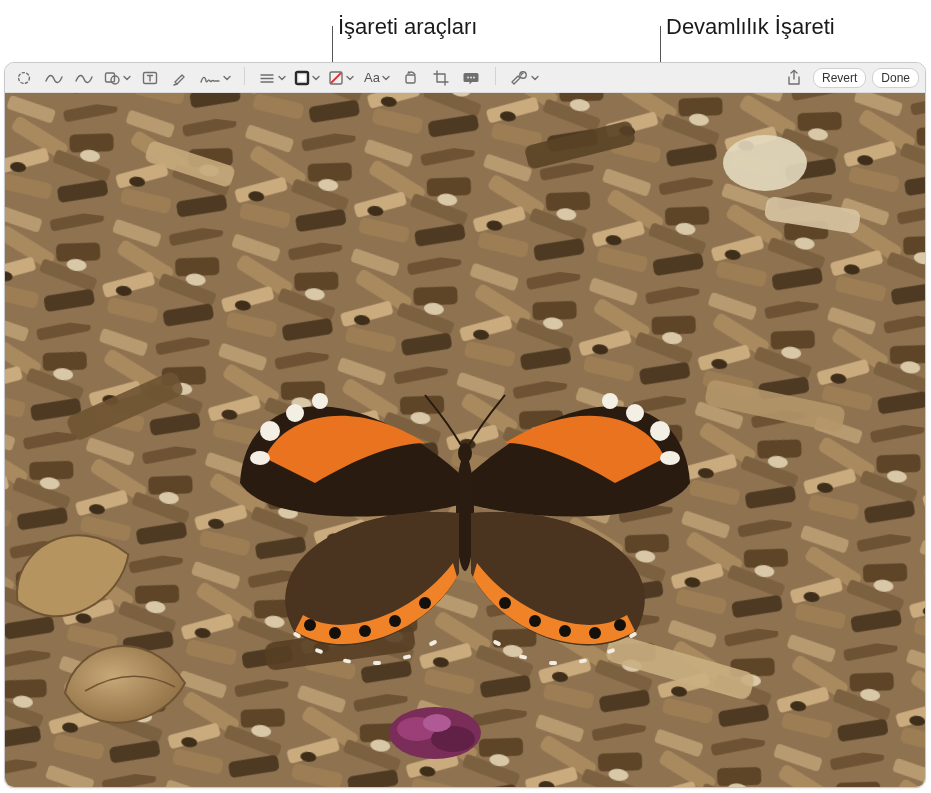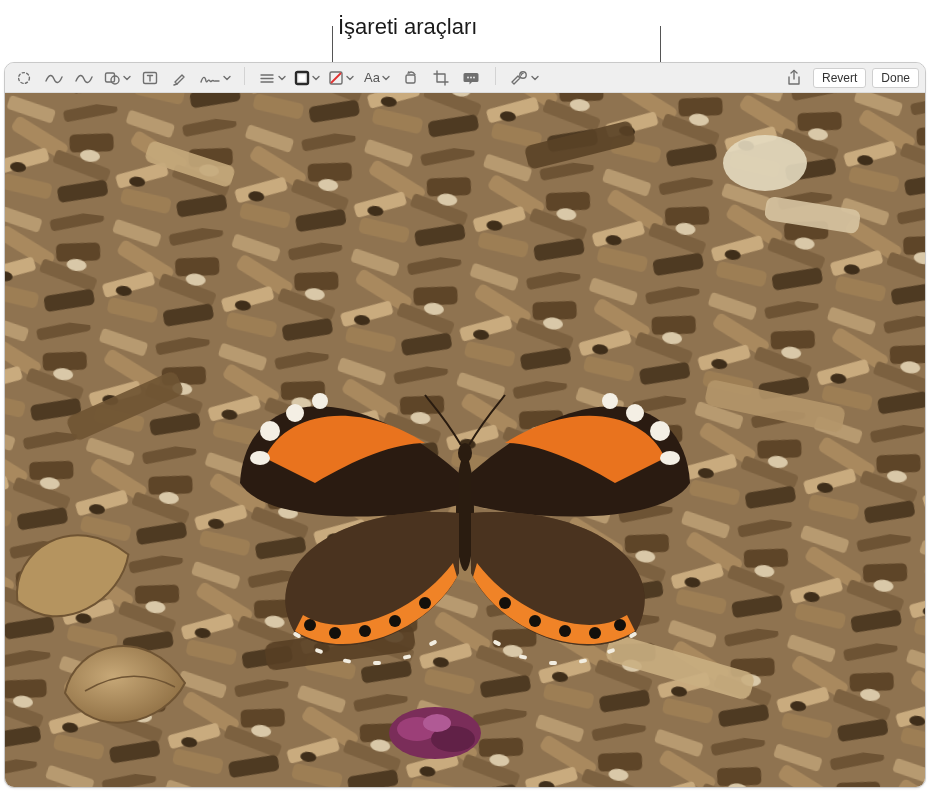--- a/index.html
+++ b/index.html
@@ -24,40 +24,41 @@
 
   .tb-btn { display:inline-flex; align-items:center; justify-content:center;
             height:22px; min-width:26px; padding:0 2px;
             border-radius:5px; color:#6d6d6d; font-size:14px;
             cursor:default; user-select:none; }
   .tb-btn svg { display:block; }
   .tb-btn.has-chevron { padding-right:2px; }
   .chev { margin-left:2px; }
   .sep { width:1px; height:18px; background:#d3d3d3; margin:0 7px; }
 
-  .pill { height:20px; padding:0 8px; border:1px solid #cfcfcf; border-radius:3px;
+  .pill { height:20px; padding:0 8px; border:1px solid #cfcfcf; border-radius:9px;
           background:#fff; display:inline-flex; align-items:center; font-size:12px; color:#333; }
 
   
   .viewport { position:absolute; left:0; top:30px; right:0; bottom:0; overflow:hidden; }
   .photo { width:100%; height:100%; }
   .photo svg { width:100%; height:100%; display:block; }
 
   
   .ic { stroke:#6f6f6f; stroke-width:1.4; fill:none; stroke-linecap:round; stroke-linejoin:round; }
   .icf { fill:#6f6f6f; stroke:none; }
 
 </style>
 </head>
 <body>
 
 <div class="canvas">
 
   <div class="callout" style="left:338px; top:14px;">İşareti araçları</div>
 
+  <div class="callout" style="left:666px; top:14px;">Devamlılık İşareti</div>
 
   <div class="callout-leader" style="left:332px; top:26px; height:36px;">
     <div class="h" style="left:-292px; top:36px; width:292px;"></div>
     <div class="h" style="left:0px; top:36px; width:290px;"></div>
     <div style="position:absolute; left:-293px; top:36px; height:12px; border-left:1px solid #555;"></div>
     <div style="position:absolute; left:289px; top:36px; height:12px; border-left:1px solid #555;"></div>
   </div>
   <div class="callout-leader" style="left:660px; top:26px; height:48px;"></div>
 
   <div class="window">

